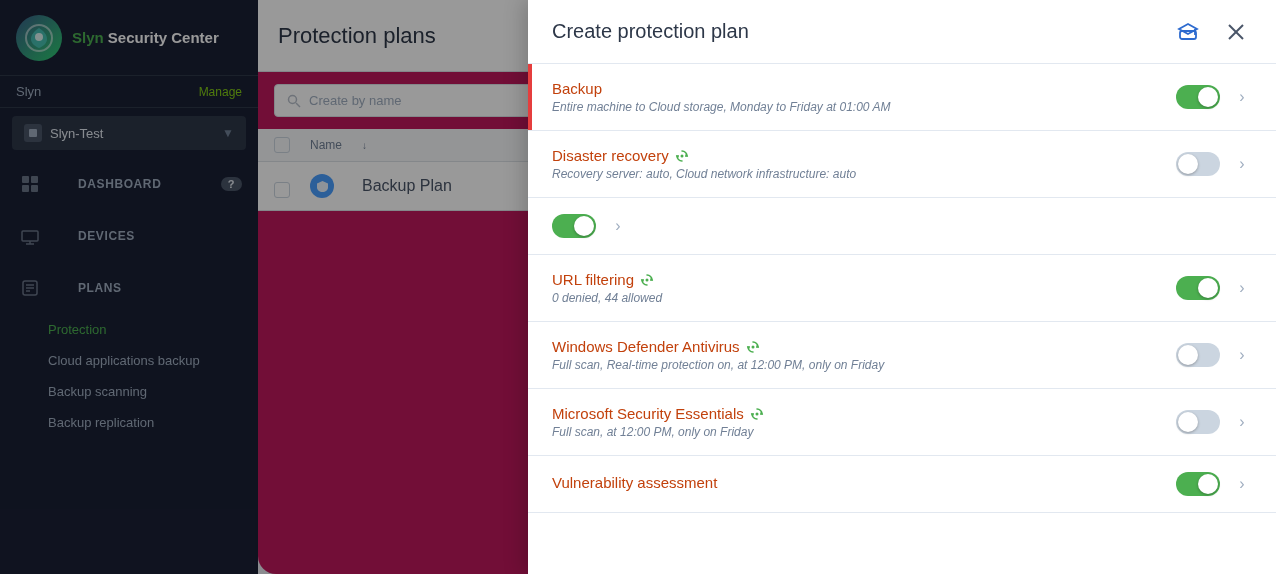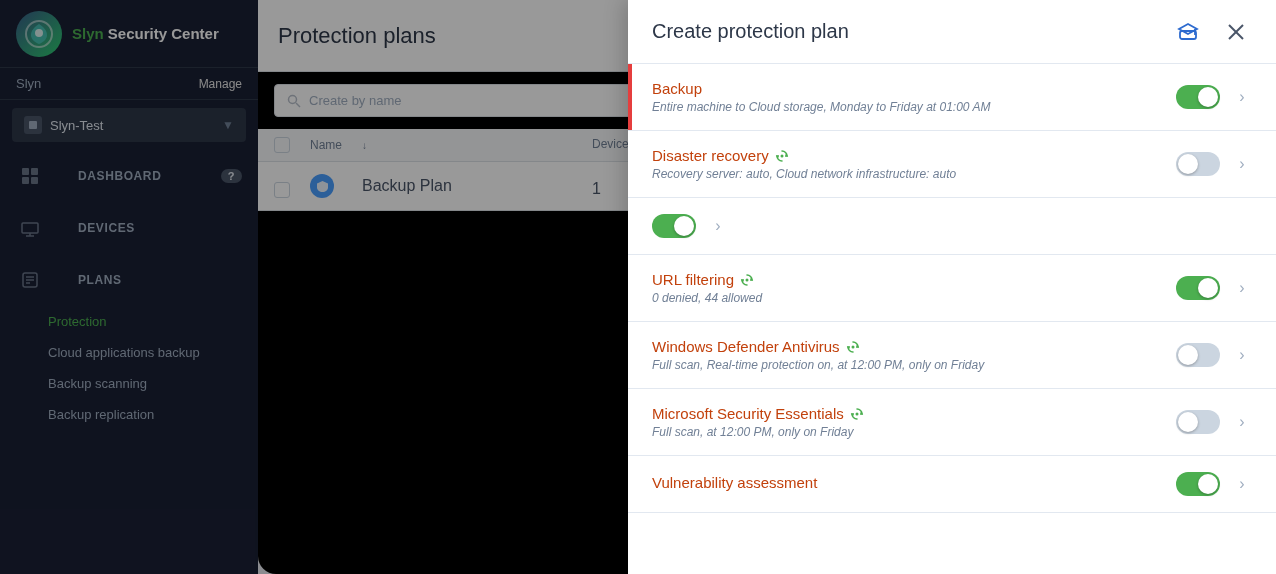--- a/index.html
+++ b/index.html
@@ -4,53 +4,53 @@
   <style>
     * { box-sizing: border-box; margin: 0; padding: 0; }
     body { font-family: -apple-system, BlinkMacSystemFont, 'Segoe UI', Arial, sans-serif; background: #e8eaf0; width: 1276px; height: 574px; overflow: hidden; position: relative; }
 
     
     .sidebar {
       position: absolute; top: 0; left: 0; width: 258px; height: 574px;
       background: #1a2035; z-index: 2;
     }
     .sidebar-header {
-      display: flex; align-items: center; padding: 0 16px; height: 68px;
+      display: flex; align-items: center; padding: 0 16px; height: 76px;
       border-bottom: 1px solid #2d3748;
     }
     .logo-circle {
       width: 46px; height: 46px; border-radius: 50%;
       background: linear-gradient(135deg, #3a5f8a 0%, #2ecc71 100%);
       display: flex; align-items: center; justify-content: center;
       margin-right: 10px; flex-shrink: 0;
     }
     .slyn-bar {
       display: flex; justify-content: space-between; align-items: center;
       padding: 8px 16px; color: #a0aec0; font-size: 13px; border-bottom: 1px solid #2d3748;
     }
-    .manage-link { color: #e5e5e5; font-size: 12px; cursor: pointer; }
+    .manage-link { color: #84cc16; font-size: 12px; cursor: pointer; }
     .org-selector {
       margin: 8px 12px; background: #2d3748; border-radius: 4px;
       padding: 8px 12px; display: flex; align-items: center; justify-content: space-between;
       color: #e2e8f0; font-size: 13px; cursor: pointer;
     }
     .org-icon { width: 18px; height: 18px; background: #4a5568; border-radius: 3px; margin-right: 8px; display:flex; align-items:center; justify-content:center; }
     .nav-item {
       display: flex; align-items: center; padding: 12px 16px; color: #a0aec0;
       font-size: 12px; font-weight: 600; letter-spacing: 0.05em; cursor: pointer; gap: 24px;
     }
     .nav-item .nav-icon { width: 28px; height: 28px; margin-right: 10px; display:flex; align-items:center; justify-content:center; opacity:0.6; }
     .nav-badge { background: #4a5568; color: #e2e8f0; font-size: 11px; border-radius: 10px; padding: 1px 7px; margin-left: auto; }
     .nav-sub { padding: 8px 16px 8px 48px; color: #a0aec0; font-size: 13px; cursor: pointer; }
     .nav-sub.active { color: #4CAF50; }
 
     
     .main-bg {
       position: absolute; top: 0; left: 258px; width: 430px; height: 574px;
-      background: #000000; z-index: 2; border-radius: 18px;
+      background: #be185d; z-index: 2; border-radius: 18px;
     }
     .main-header {
       height: 72px; display: flex; align-items: center; padding: 0 20px;
       border-bottom: 1px solid #dde1e7; background: #fff;
     }
     .main-title { font-size: 22px; font-weight: 400; color: #2d3748; }
     .search-bar {
       margin: 12px 16px; background: #fff; border: 1px solid #dde1e7;
       border-radius: 4px; padding: 8px 12px; display: flex; align-items: center;
       color: #a0aec0; font-size: 13px;
@@ -69,21 +69,21 @@
     .shield-icon { width: 24px; height: 24px; background: #4a9eff; border-radius: 50%; margin-right: 8px; display:flex; align-items:center; justify-content:center; }
 
     
     .modal-overlay {
       position: absolute; top: 0; left: 0; width: 1276px; height: 574px;
       background: rgba(0,0,0,0.4); z-index: 5;
     }
 
     
     .modal {
-      position: absolute; top: 0; right: 0; width: 648px; height: 574px;
+      position: absolute; top: 0; right: 0; width: 748px; height: 574px;
       background: #fff; z-index: 10; display: flex; flex-direction: column;
       box-shadow: -4px 0 20px rgba(0,0,0,0.2);
     }
     .modal-header {
       display: flex; align-items: center; justify-content: space-between;
       padding: 0 24px; height: 64px; border-bottom: 1px solid #e2e8f0; flex-shrink: 0;
     }
     .modal-title { font-size: 20px; font-weight: 500; color: #2d3748; }
     .modal-header-actions { display: flex; align-items: center; gap: 16px; }
     .icon-btn {

